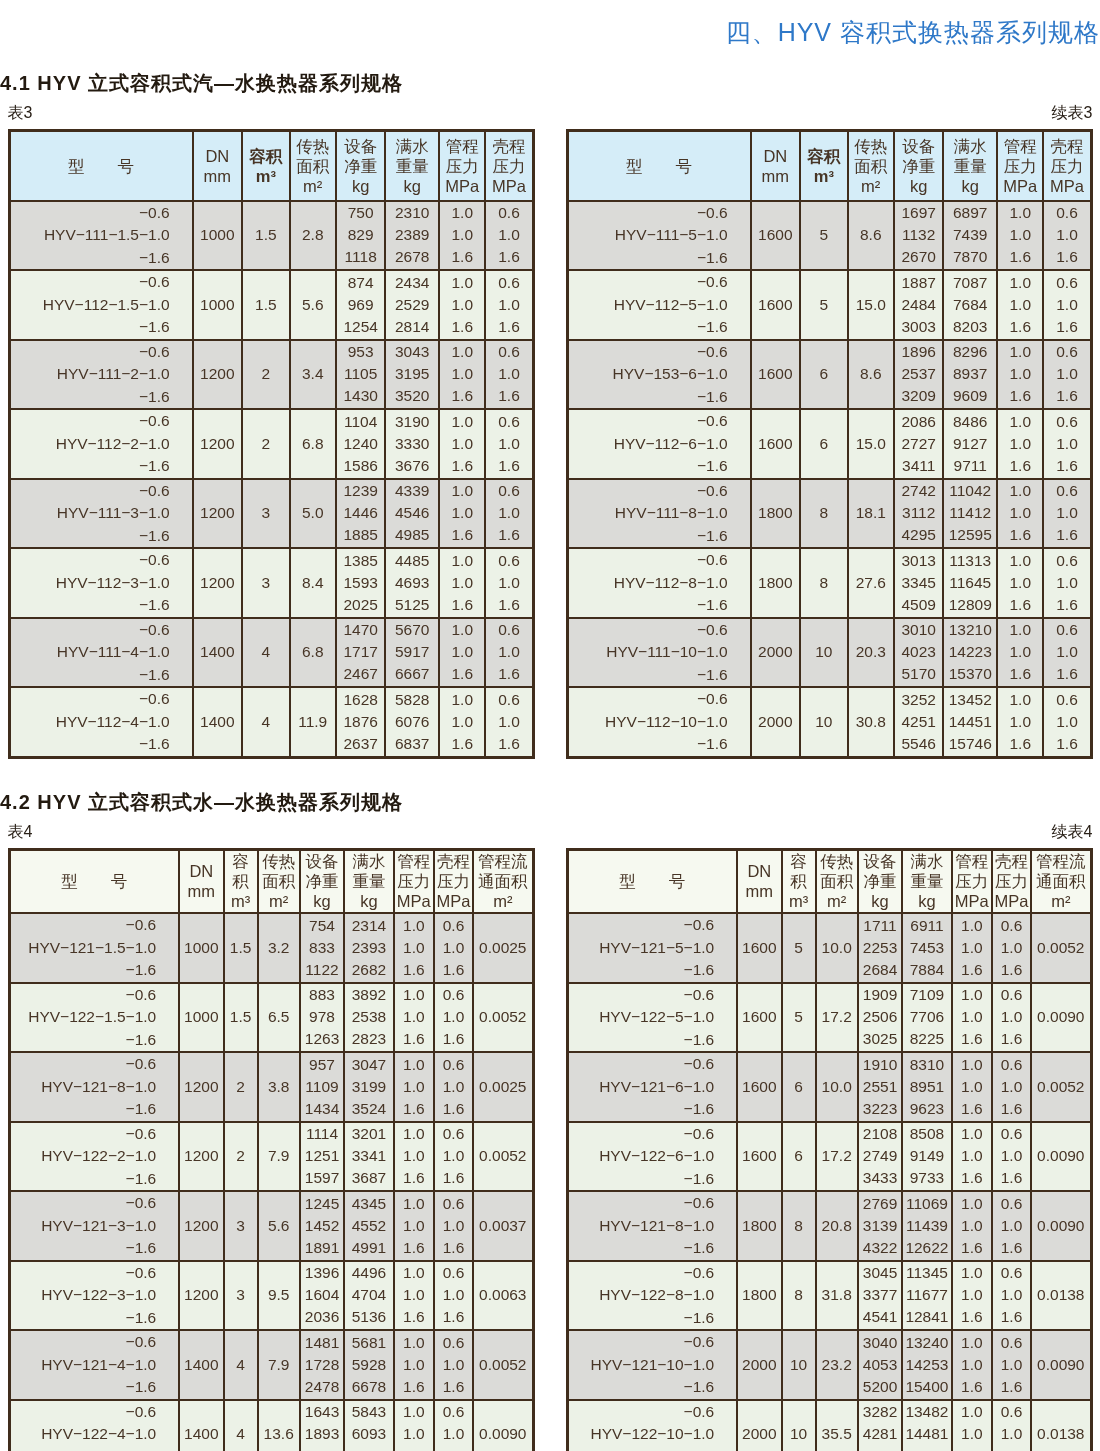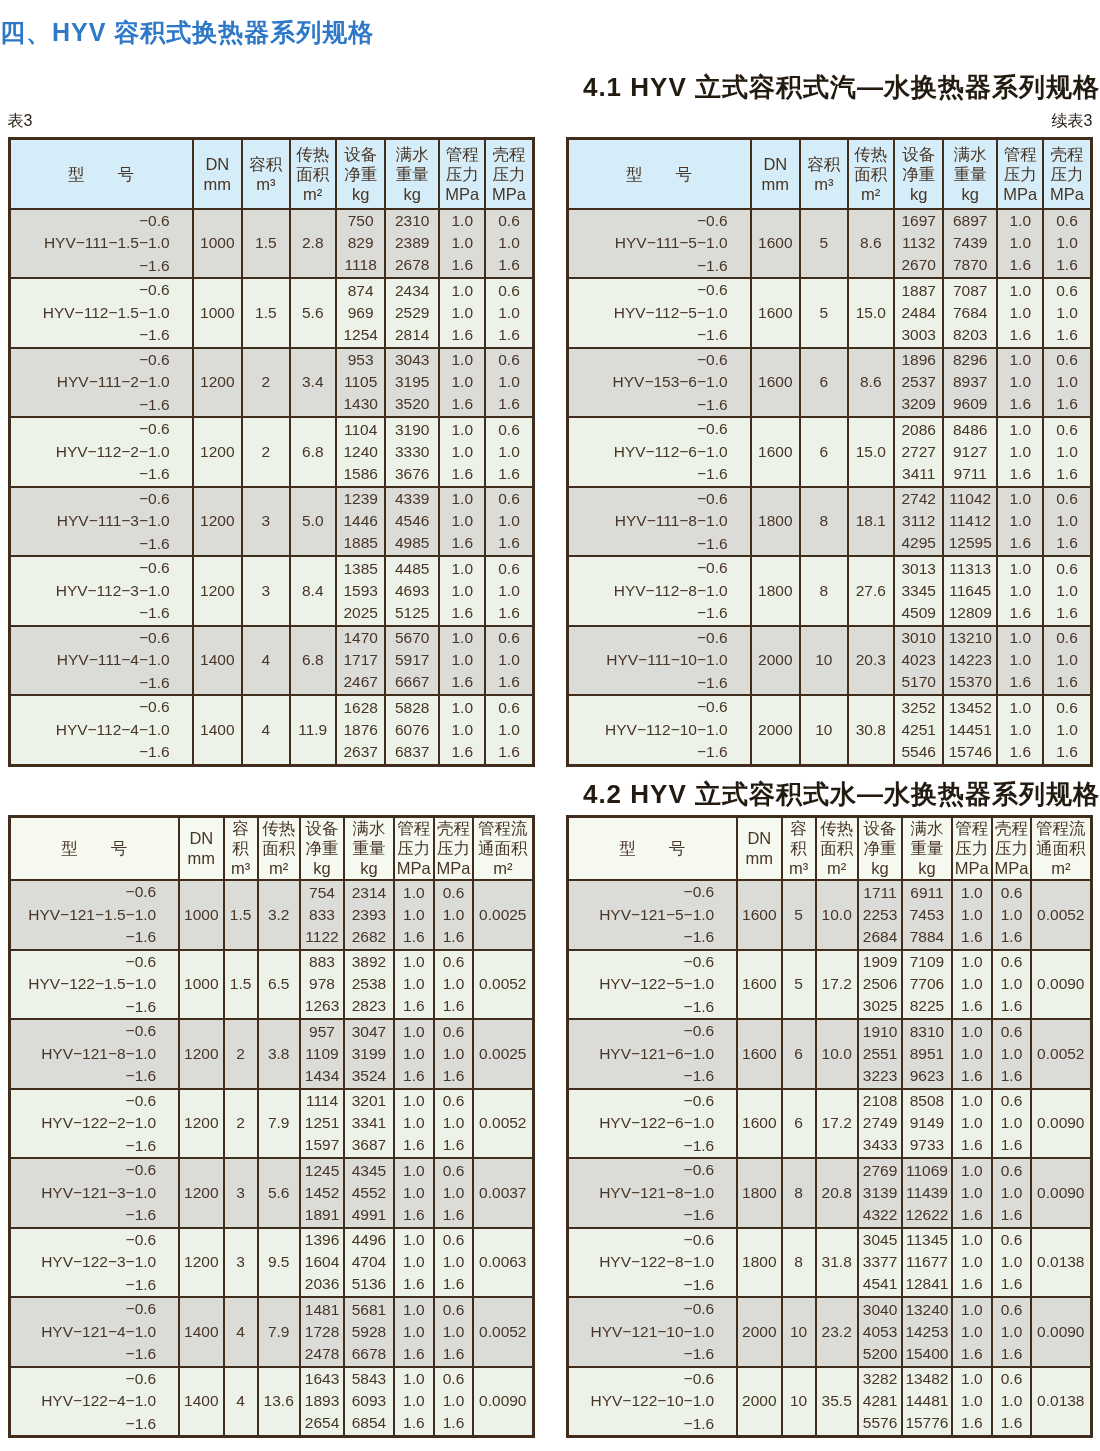--- a/index.html
+++ b/index.html
@@ -12,30 +12,30 @@
     --text-dark:#473526;
   }
   *{box-sizing:border-box;margin:0;padding:0;}
   html,body{background:#ffffff;}
   body{
     width:1100px;height:1451px;overflow:hidden;
     font-family:"Liberation Sans","DejaVu Sans",sans-serif;
     color:var(--text-dark);
   }
   .page-title{
-    padding-top:16px;text-align:left;
-    font-size:25px;font-weight:bold;letter-spacing:1px;
-    color:var(--title-blue);height:48px;
+    padding-top:16px;text-align:right;
+    font-size:25px;font-weight:normal;letter-spacing:1px;
+    color:var(--title-blue);height:48px;margin-left:40px;
   }
   .section-heading{
-    text-align:right;font-size:26px;font-weight:bold;
-    color:#231a10;letter-spacing:1px;padding-left:39px;
+    text-align:left;font-size:20px;font-weight:bold;
+    color:#231a10;letter-spacing:1px;
   }
   .sec1 .section-heading{margin-top:22px;}
-  .sec2 .section-heading{margin-top:10px;}
+  .sec2 .section-heading{margin-top:30px;}
   .table-labels{
     width:1085px;margin:5px auto;height:22px;
     display:flex;justify-content:space-between;align-items:flex-end;
     font-size:16px;color:#2a2118;
   }
   .tables-row{
     width:1085px;margin:3px auto 0 auto;
     display:flex;justify-content:space-between;align-items:flex-start;
   }
   table.spec-table{
@@ -57,21 +57,21 @@
   .cols9 thead tr{height:64px;}
   .spec-table tbody tr:nth-child(odd) td{background:var(--row-gray);}
   .spec-table tbody tr:nth-child(even) td{background:var(--row-green);}
   .spec-table td{font-size:15.5px;}
   .spec-table td .cline{line-height:22px;}
   td.model{text-align:right;padding-right:22px;}
   td.model .cline{line-height:22.5px;white-space:nowrap;}
   
   .cols8 th:nth-child(1){width:178px;}
   .cols8 th:nth-child(2){width:48px;}
-  .cols8 th:nth-child(3){width:46px;}
+  .cols8 th:nth-child(3){width:46px;font-weight:bold;}
   .cols8 th:nth-child(4){width:45px;}
   .cols8 th:nth-child(5){width:48px;}
   .cols8 th:nth-child(6){width:52px;}
   .cols8 th:nth-child(7){width:45px;}
   .cols8 th:nth-child(8){width:46px;}
   
   .cols9 th:nth-child(1){width:165px;}
   .cols9 th:nth-child(2){width:43px;}
   .cols9 th:nth-child(3){width:33px;}
   .cols9 th:nth-child(4){width:41px;}
@@ -757,20 +757,24 @@
                 <div class="cline">1.6</div>
               </td>
             </tr>
           </tbody>
         </table>
     </div>
   </section>
 
   <section class="sec2">
     <h2 class="section-heading">4.2 HYV 立式容积式水—水换热器系列规格</h2>
+    <div class="table-labels">
+      <span>表4</span>
+      <span>续表4</span>
+    </div>
     <div class="tables-row">
       <table class="spec-table cols9 hdr-pale">
           <thead>
             <tr>
               <th>
                 <div class="hline">型　　号</div>
               </th>
               <th>
                 <div class="hline">DN</div>
                 <div class="hline">mm</div>

